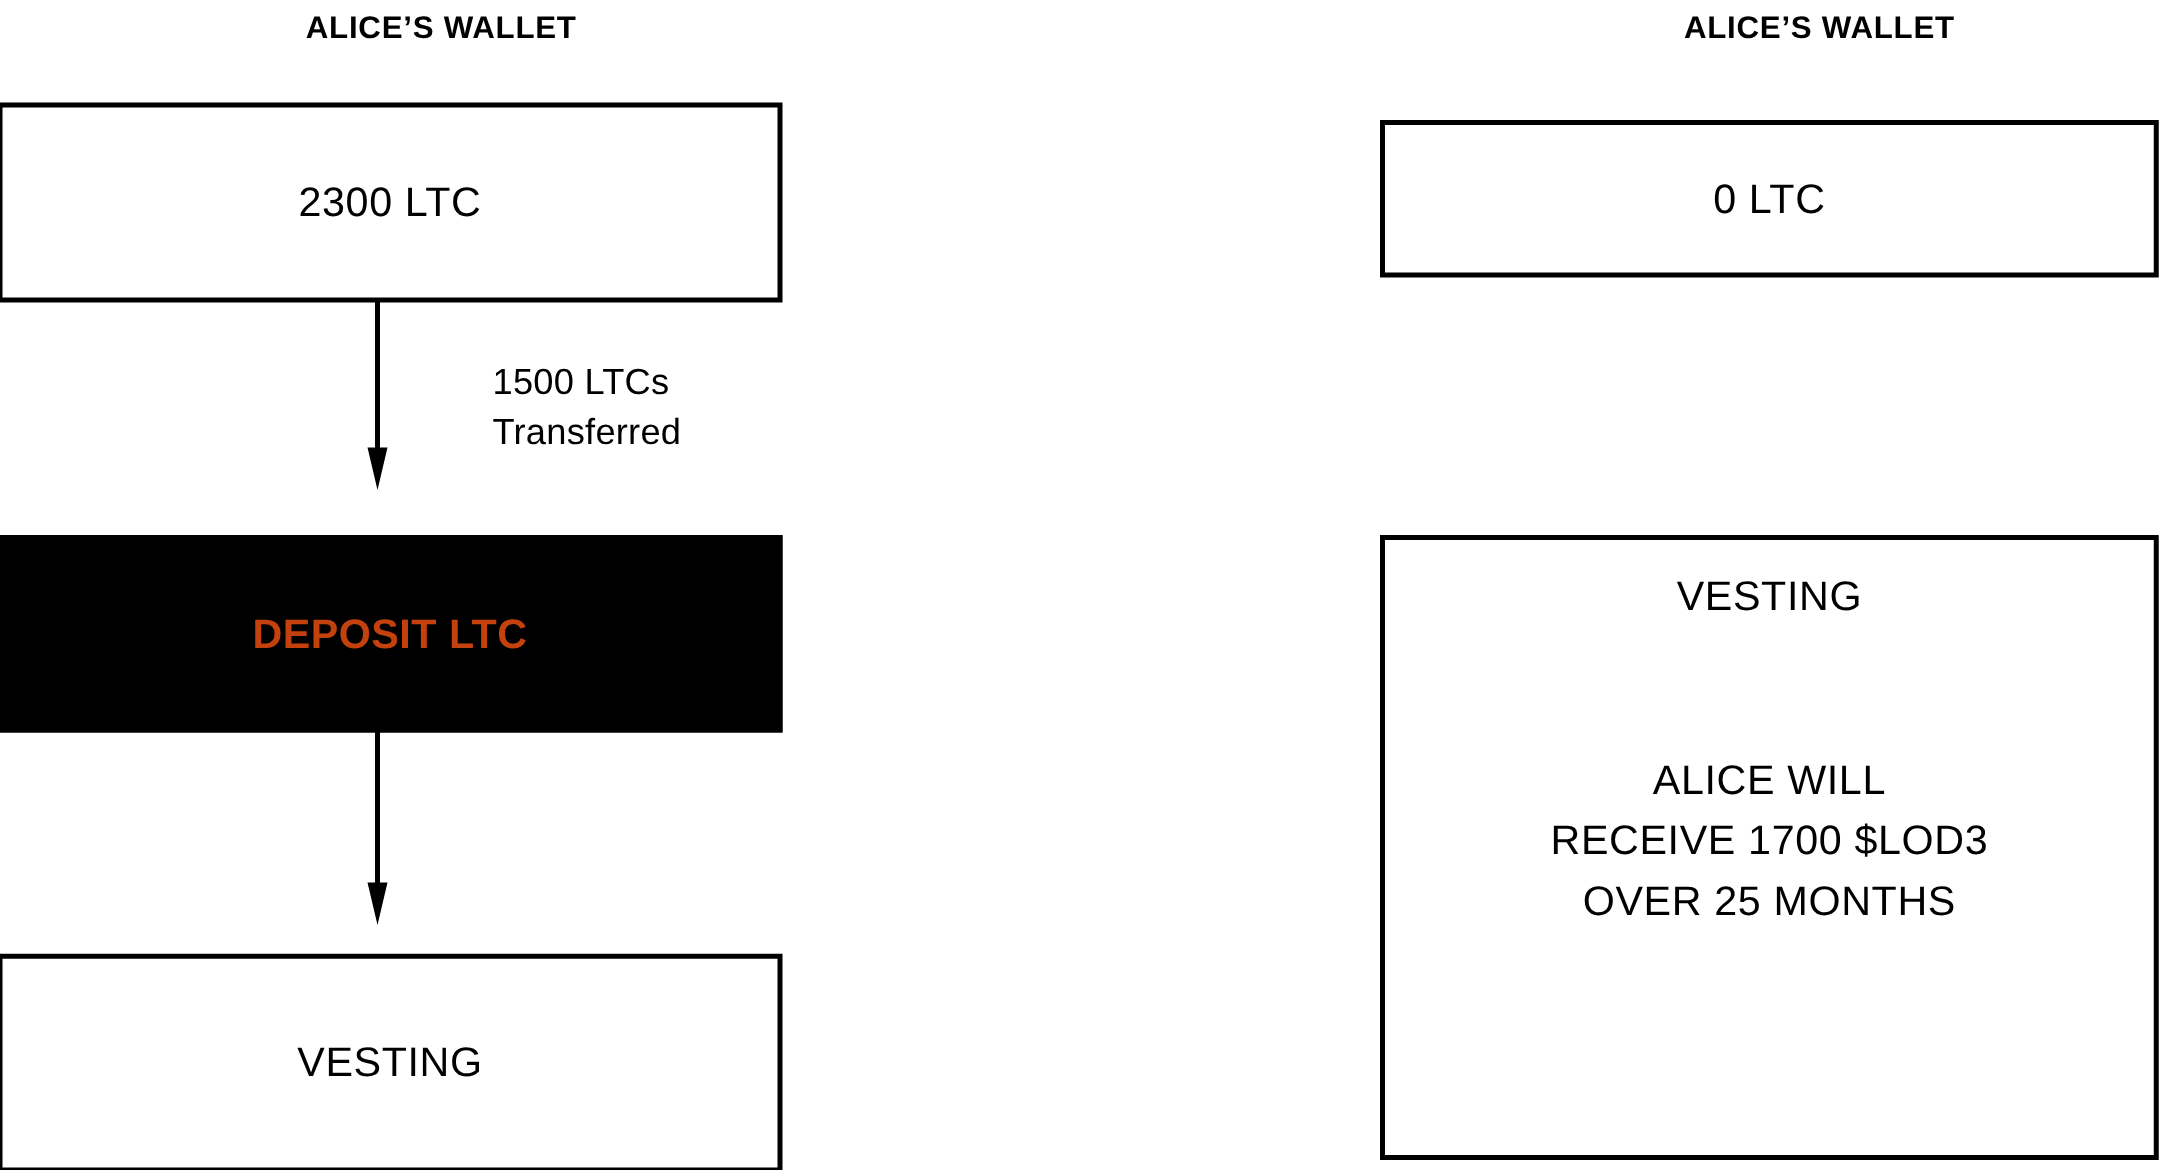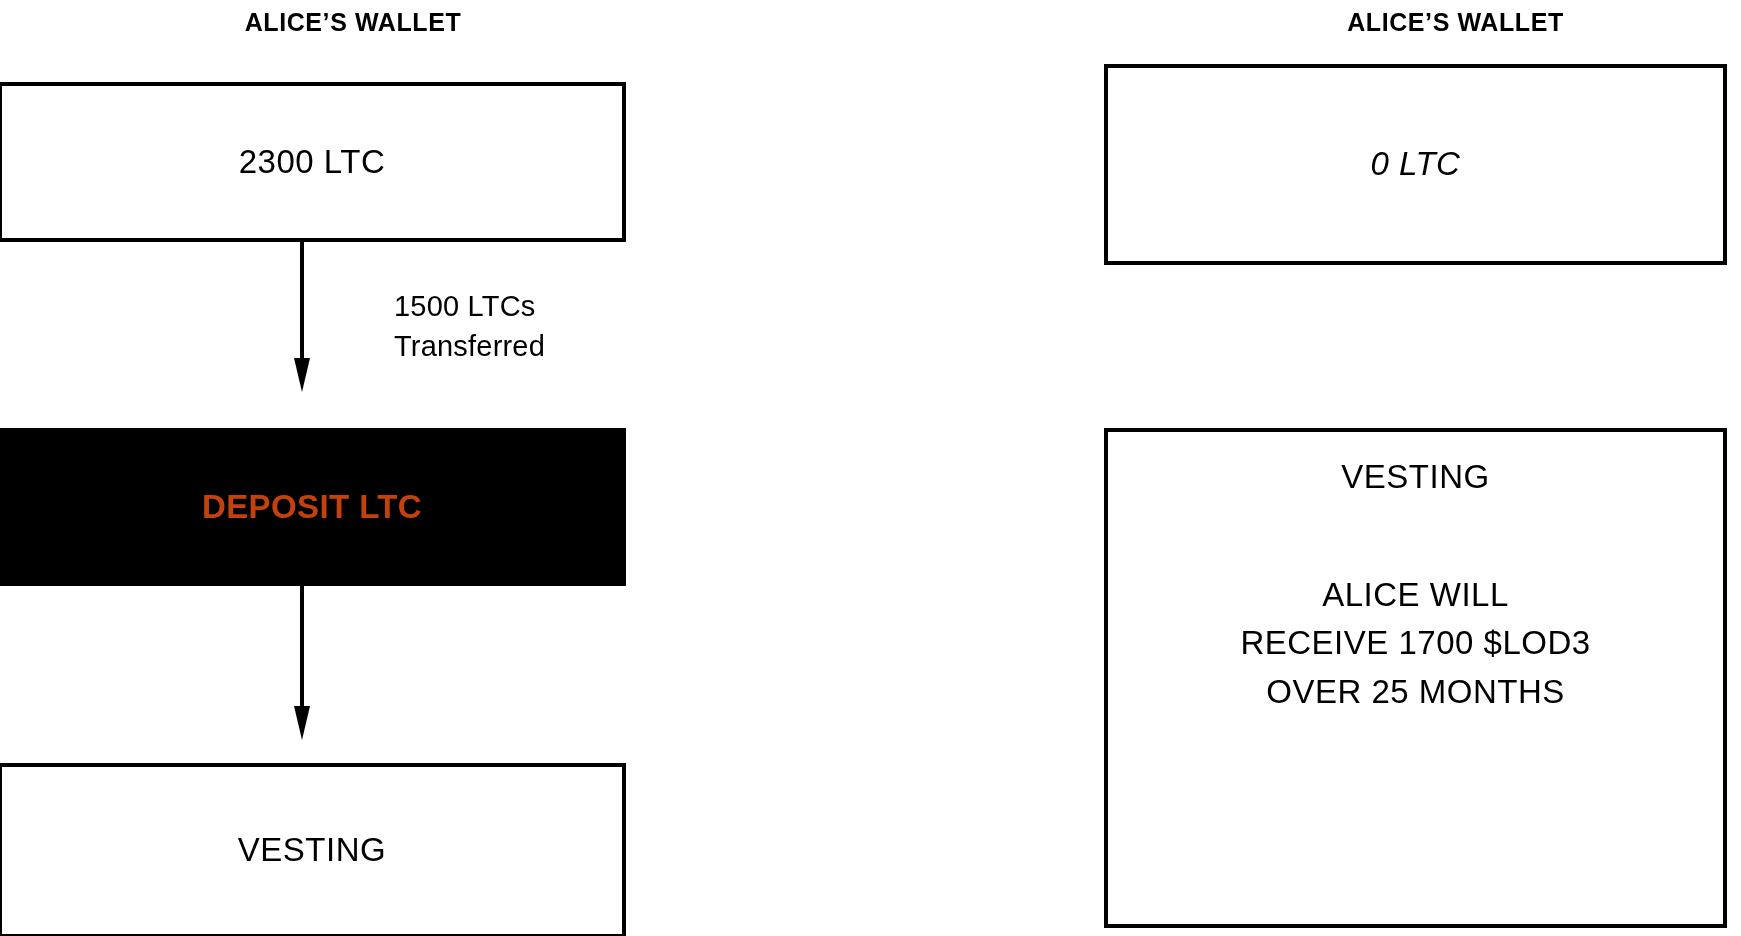--- a/index.html
+++ b/index.html
@@ -63,31 +63,31 @@
     font-size: 33px;
     letter-spacing: 0.4px;
   }
 
   
   #box-alice-balance  { left: -2px; top: 82px;  width: 628px; height: 160px; }
   #box-deposit-ltc    { left: -2px; top: 428px; width: 628px; height: 158px; }
   #box-vesting-left   { left: -2px; top: 763px; width: 628px; height: 175px; }
 
   
-  #box-alice-balance-after { left: 1104px; top: 64px;  width: 623px; height: 201px; font-style: italic; }
+  #box-alice-balance-after { left: 1104px; top: 96px;  width: 623px; height: 126px; }
   #box-vesting-right       { left: 1104px; top: 428px; width: 623px; height: 500px;
                              flex-direction: column; justify-content: flex-start; }
 
   #box-vesting-right .vesting-heading {
     margin-top: 25px;
     font-size: 33px;
     line-height: 1.2;
   }
   #box-vesting-right .vesting-detail {
-    margin-top: 74px;
+    margin-top: 103px;
     font-size: 33px;
     line-height: 1.47;
     white-space: pre-line;
   }
 
   
   .arrow {
     position: absolute;
     overflow: visible;
   }

